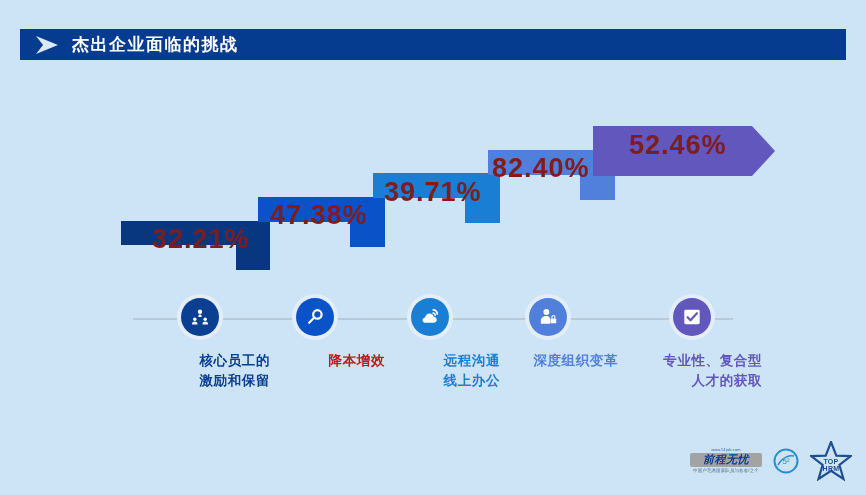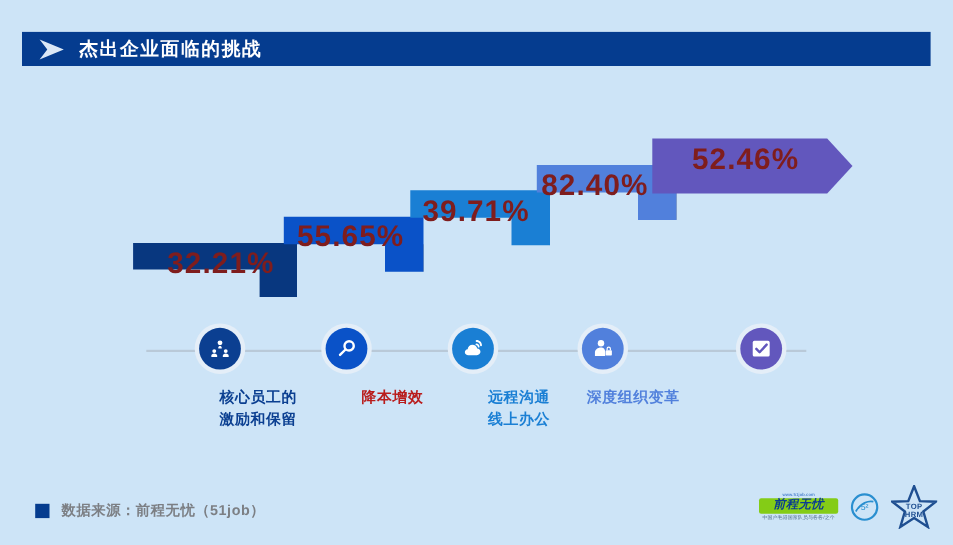--- a/index.html
+++ b/index.html
@@ -159,21 +159,21 @@
     line-height: 1;
   }
   .logo-51job-url {
     font-size: 4px;
     color: #1f5fbf;
     letter-spacing: 0.1px;
     white-space: nowrap;
   }
   .logo-51job-badge {
     margin-top: 1px;
-    background: #84cc16;
+    background: #a3a3a3;
     border-radius: 2px;
     padding: 1px 0 2px 0;
     color: #0a3d91;
     font-size: 11px;
     font-weight: bold;
     letter-spacing: 0.5px;
     font-style: italic;
   }
   .logo-51job-sub {
     margin-top: 2px;
@@ -230,21 +230,21 @@
       <polygon points="258,197 385,197 385,247 350,247 350,222 258,222" fill="#0a52c8"></polygon>
 
       <polygon points="373,173 500,173 500,223 465,223 465,198 373,198" fill="#1a7fd4"></polygon>
 
       <polygon points="488,150 615,150 615,200 580,200 580,175 488,175" fill="#5180dc"></polygon>
 
       <polygon points="593,126 752,126 775,151 752,176 593,176" fill="#6257bd"></polygon>
     </svg>
 
     <div class="bar-label" style="left:152px; top:224px;">32.21%</div>
-    <div class="bar-label" style="left:270px; top:200px;">55.65%</div>
+    <div class="bar-label" style="left:270px; top:200px;">47.38%</div>
     <div class="bar-label" style="left:384px; top:177px;">39.71%</div>
     <div class="bar-label" style="left:492px; top:153px;">82.40%</div>
     <div class="bar-label" style="left:629px; top:130px;">52.46%</div>
   </div>
 
   <div class="icon-row">
     <div class="connector"></div>
 
     <div class="icon-col" style="left:130px;">
       <div class="icon-ring">
@@ -305,27 +305,25 @@
 
     <div class="icon-col" style="left:622px;">
       <div class="icon-ring">
         <div class="icon-disc" style="background:#6257bd;">
           <svg width="22" height="22" viewBox="0 0 24 24">
             <rect x="3.6" y="4.2" width="16.8" height="15.6" rx="1.6" fill="#ffffff"></rect>
             <path d="M7.2 12.2l3.2 3.3 7.0-7.6" fill="none" stroke="#6257bd" stroke-width="2.4" stroke-linecap="round" stroke-linejoin="round"></path>
           </svg>
         </div>
       </div>
+      <div class="icon-label" style="color:#6257bd;">专业性、复合型
+人才的获取</div>
     </div>
   </div>
 
-  <div class="footer-source">
-    <div class="footer-swatch"></div>
-    <div class="footer-text">数据来源：前程无忧（51job）</div>
-  </div>
 
   <div class="logos">
     <div class="logo-51job">
       <div class="logo-51job-url">www.51job.com</div>
       <div class="logo-51job-badge">前程无忧</div>
       <div class="logo-51job-sub">中国户毛港国家队员与各各/之个</div>
     </div>
 
     <svg class="logo-circle" viewBox="0 0 26 26">
       <circle cx="13" cy="13" r="11.5" fill="none" stroke="#2a8fd0" stroke-width="2"></circle>

